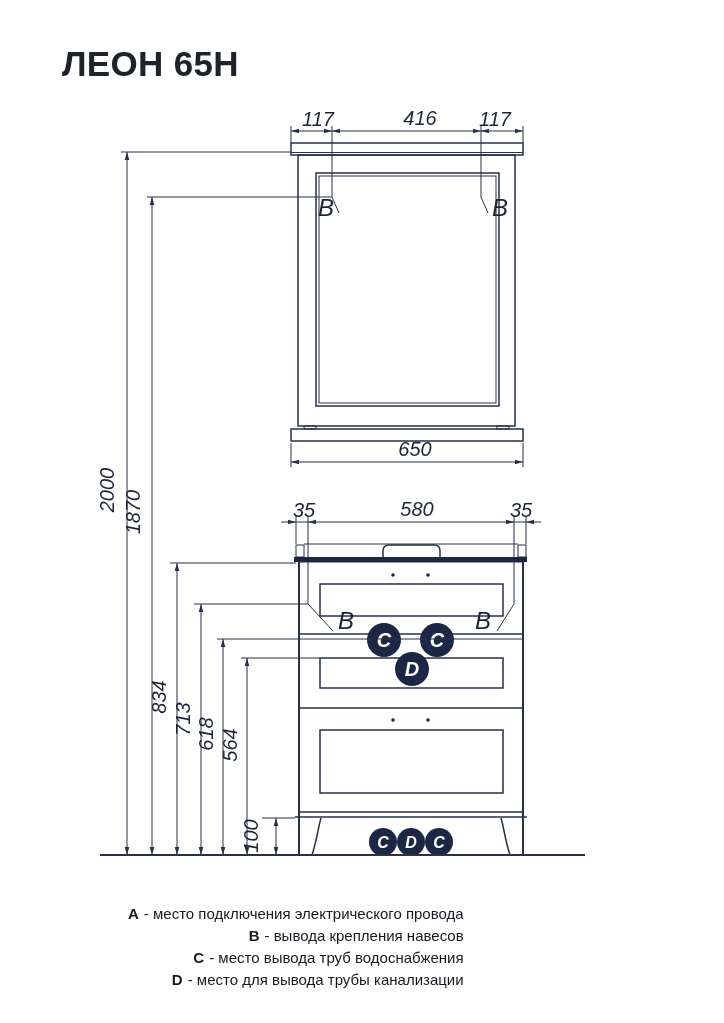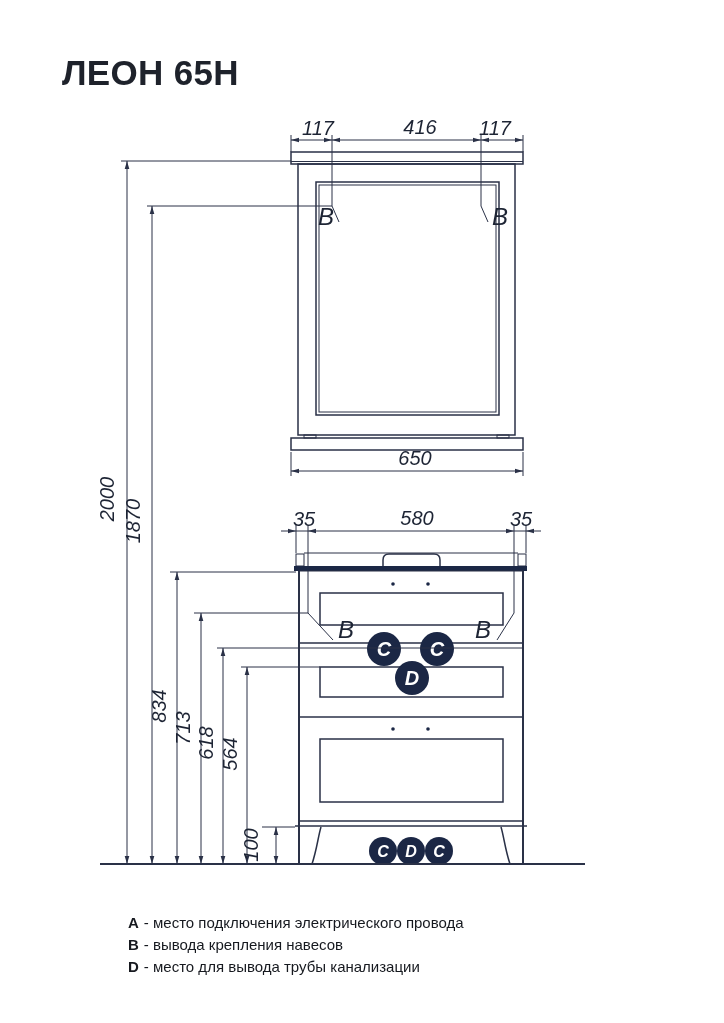--- a/index.html
+++ b/index.html
@@ -1,17 +1,17 @@
 <!DOCTYPE html>
 <html><head>
 <meta charset="utf-8">
 <style>
   html,body{margin:0;padding:0;background:#ffffff;}
   body{width:724px;height:1023px;position:relative;font-family:"Liberation Sans",sans-serif;}
-  .stage{position:absolute;left:0;top:9px;width:724px;height:950px;}
+  .stage{position:absolute;left:0;top:0;width:724px;height:950px;text-align:right;}
   .page-title{
     position:absolute;left:62px;top:44px;
     font-size:35px;font-weight:600;color:#1e222b;letter-spacing:.3px;
   }
   svg.drawing{position:absolute;left:0;top:0;}
   svg .ln{stroke:#2a3147;fill:none;}
   svg .thin{stroke-width:1;}
   svg .mid{stroke-width:1.5;}
   svg .thick{stroke-width:2;}
   svg .tip{fill:#2a3147;stroke:none;}
@@ -182,16 +182,17 @@
       <line class="ln thin" x1="276" y1="818" x2="276" y2="855"></line>
       <polygon class="tip" points="276,818 273.7,826 278.3,826"></polygon>
       <polygon class="tip" points="276,855 273.7,847 278.3,847"></polygon>
       <text class="dim" x="258" y="836" text-anchor="middle" transform="rotate(-90 258 836)">100</text>
     </g>
   </svg>
 
   <div class="legend">
     <div class="legend-row"><span class="legend-key">A</span><span>- место подключения электрического провода</span></div>
     <div class="legend-row"><span class="legend-key">B</span><span>- вывода крепления навесов</span></div>
+    <div class="legend-row"><span class="legend-key">C</span><span>- место вывода труб водоснабжения</span></div>
     <div class="legend-row"><span class="legend-key">D</span><span>- место для вывода трубы канализации</span></div>
   </div>
 
 </div>
 
 </body></html>

